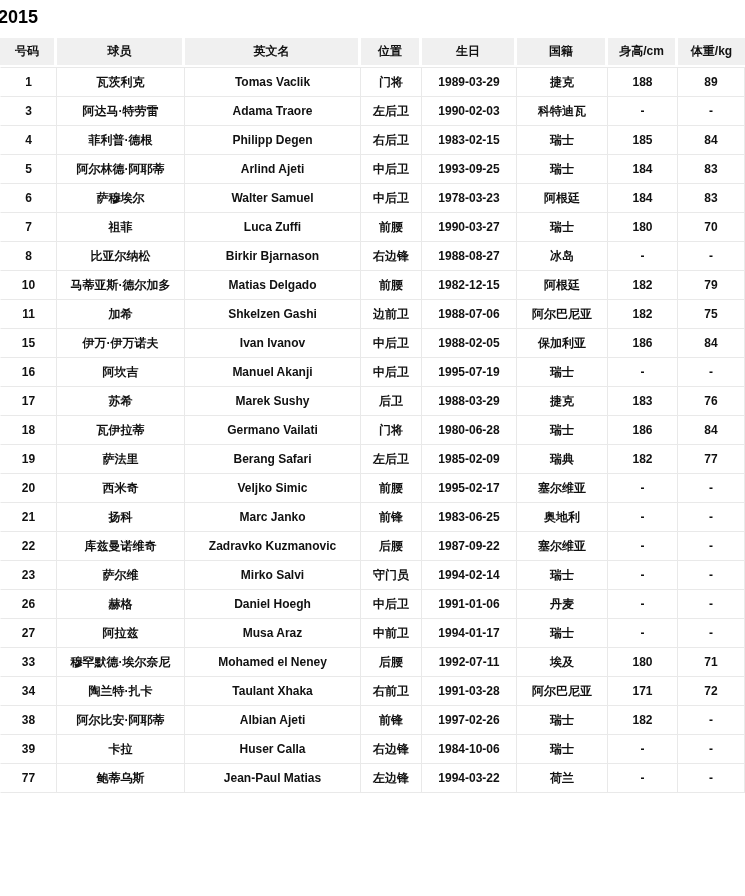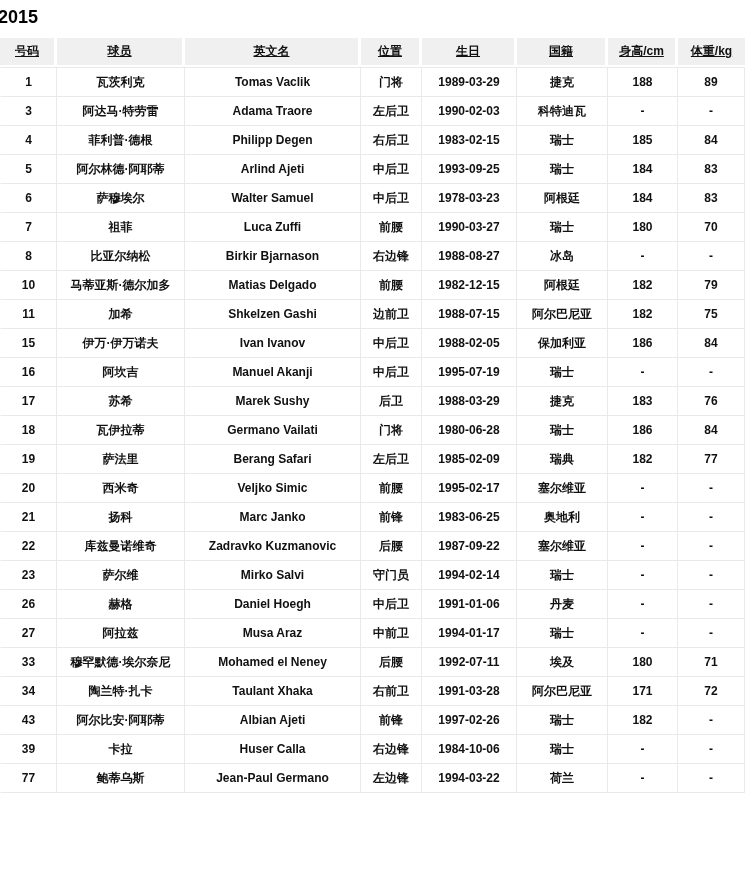--- a/index.html
+++ b/index.html
@@ -36,21 +36,20 @@
     color: #111;
     height: 27px;
     padding: 0;
     text-align: center;
     vertical-align: middle;
     border: 0;
     border-right: 3px solid #ffffff;
     border-bottom: 2px solid #ffffff;
     overflow: hidden;
     white-space: nowrap;
-    text-decoration: underline;
   }
   table.roster th:last-child {
     border-right: 0;
     margin-left: 40px;
   }
   table.roster td {
     background: #ffffff;
     font-weight: bold;
     color: #111;
     height: 28px;
@@ -177,21 +176,21 @@
         <td>1982-12-15</td>
         <td>阿根廷</td>
         <td>182</td>
         <td>79</td>
       </tr>
       <tr>
         <td>11</td>
         <td>加希</td>
         <td>Shkelzen Gashi</td>
         <td>边前卫</td>
-        <td>1988-07-15</td>
+        <td>1988-07-06</td>
         <td>阿尔巴尼亚</td>
         <td>182</td>
         <td>75</td>
       </tr>
       <tr>
         <td>15</td>
         <td>伊万·伊万诺夫</td>
         <td>Ivan Ivanov</td>
         <td>中后卫</td>
         <td>1988-02-05</td>
@@ -313,21 +312,21 @@
         <td>34</td>
         <td>陶兰特·扎卡</td>
         <td>Taulant Xhaka</td>
         <td>右前卫</td>
         <td>1991-03-28</td>
         <td>阿尔巴尼亚</td>
         <td>171</td>
         <td>72</td>
       </tr>
       <tr>
-        <td>43</td>
+        <td>38</td>
         <td>阿尔比安·阿耶蒂</td>
         <td>Albian Ajeti</td>
         <td>前锋</td>
         <td>1997-02-26</td>
         <td>瑞士</td>
         <td>182</td>
         <td>-</td>
       </tr>
       <tr>
         <td>39</td>
@@ -335,21 +334,21 @@
         <td>Huser Calla</td>
         <td>右边锋</td>
         <td>1984-10-06</td>
         <td>瑞士</td>
         <td>-</td>
         <td>-</td>
       </tr>
       <tr>
         <td>77</td>
         <td>鲍蒂乌斯</td>
-        <td>Jean-Paul Germano</td>
+        <td>Jean-Paul Matias</td>
         <td>左边锋</td>
         <td>1994-03-22</td>
         <td>荷兰</td>
         <td>-</td>
         <td>-</td>
       </tr>
     </tbody>
 </table>
 
 </body></html>

